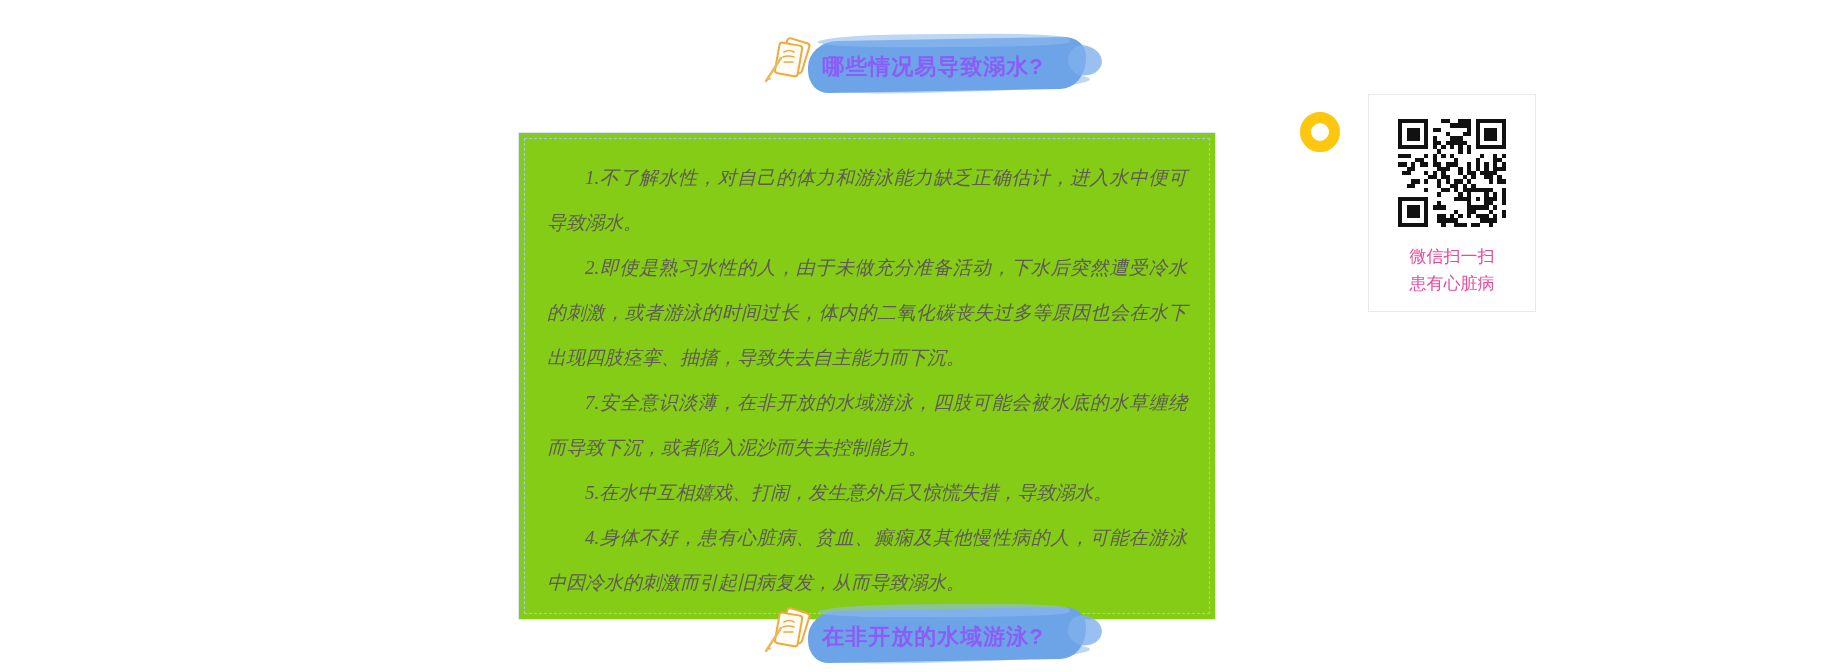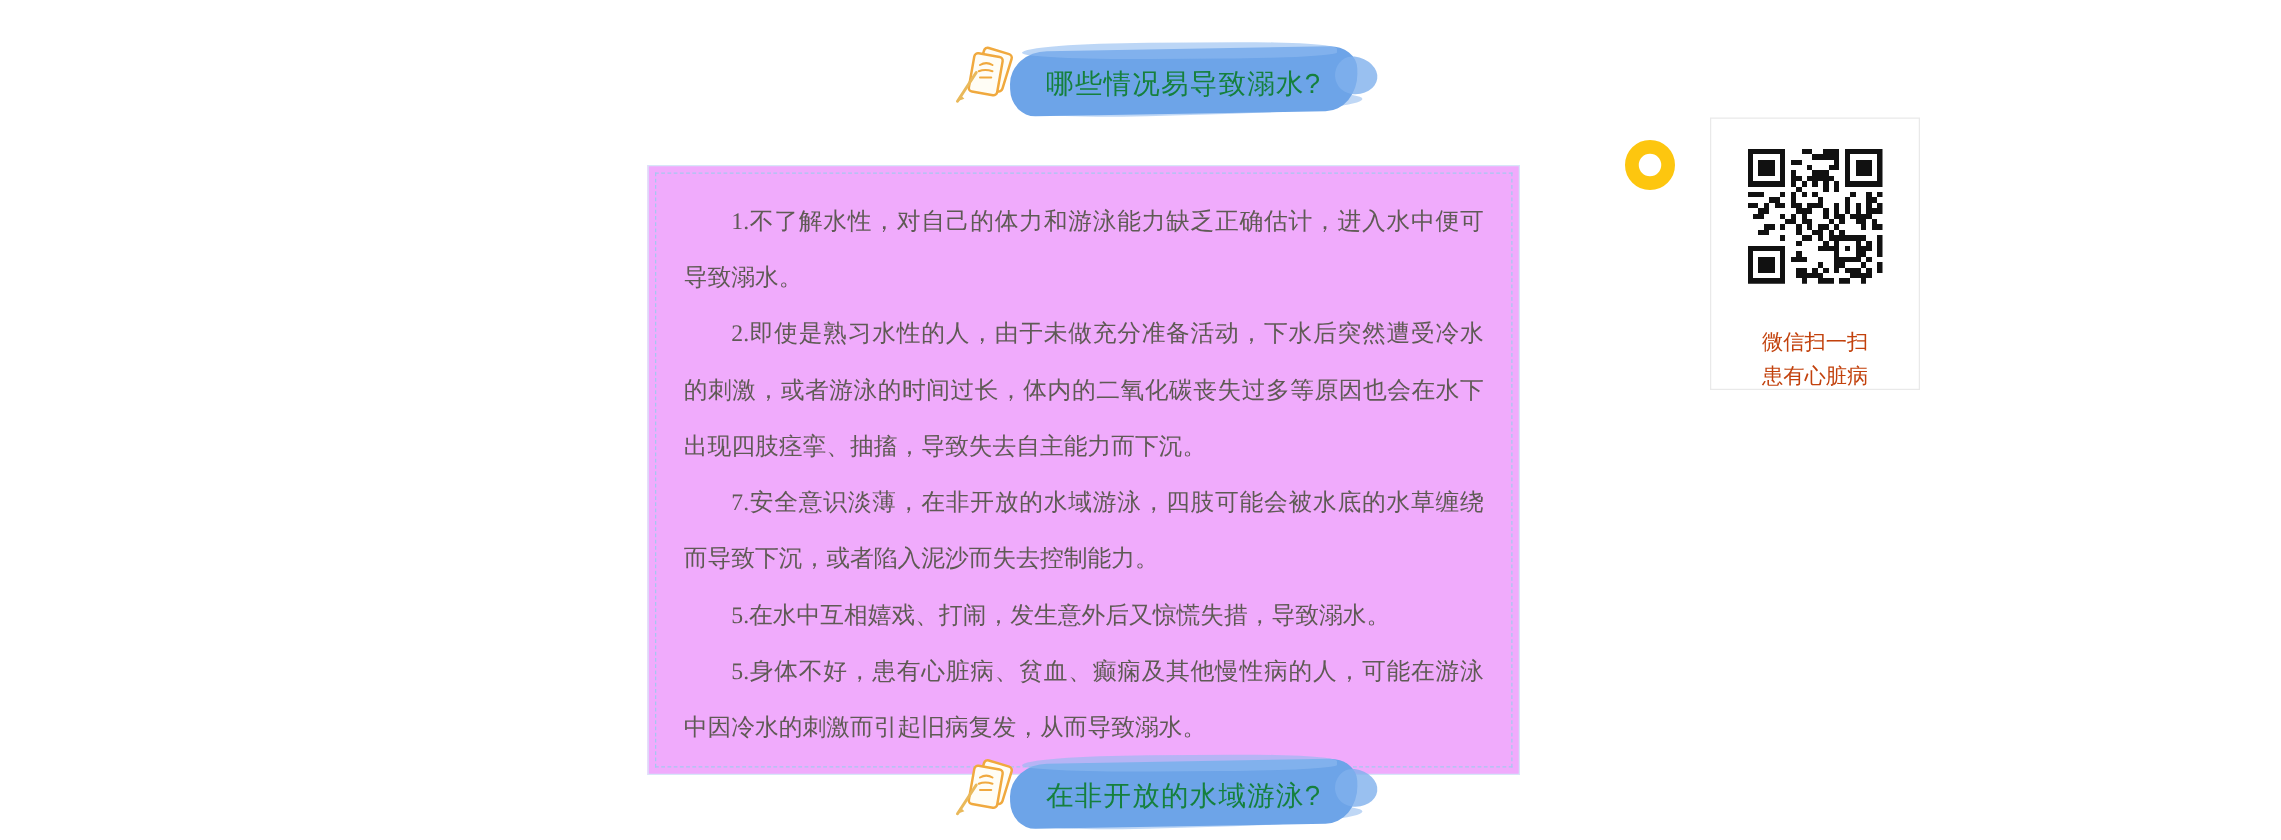--- a/index.html
+++ b/index.html
@@ -12,41 +12,41 @@
   .banner-bottom{left:762px;top:604px;}
   .brush-under{position:absolute;left:52px;top:40px;width:276px;height:18px;
         background:#a9c9f1;opacity:.75;border-radius:45%/60%;transform:rotate(-1.6deg);}
   .brush{position:absolute;left:46px;top:5px;width:278px;height:52px;background:#6da4e8;
         border-radius:30px 22px 26px 20px / 26px 18px 30px 22px;transform:rotate(-1deg);}
   .brush::before{content:"";position:absolute;left:10px;right:16px;top:-5px;height:13px;
         background:#8fbaf0;opacity:.6;border-radius:50% 40% 45% 50% / 70% 55% 40% 55%;
         transform:rotate(.6deg);}
   .brush::after{content:"";position:absolute;right:-16px;top:9px;width:34px;height:30px;
         background:#7fb0ec;opacity:.8;border-radius:40% 60% 55% 45%/50%;transform:rotate(9deg);}
-  .banner-text{position:absolute;left:46px;top:18px;width:278px;text-align:center;
-        color:#15803d;font-weight:normal;font-size:22px;letter-spacing:1px;z-index:2;}
+  .banner-text{position:absolute;left:32px;top:18px;width:278px;text-align:center;
+        color:#8b5cf6;font-weight:bold;font-size:22px;letter-spacing:1px;z-index:2;}
   .note-icon{position:absolute;left:0;top:2px;width:52px;height:50px;z-index:3;}
 
   
-  .content-box{position:absolute;left:518px;top:132px;width:698px;background:#f0abfc;
-        border:1px solid #d7e6f8;padding:5px;box-sizing:border-box;}
+  .content-box{position:absolute;left:518px;top:132px;width:698px;background:#84cc16;
+        border:1px solid #d7e6f8;padding:5px;box-sizing:border-box;font-style:italic;}
   .content-inner{border:1px dashed #a5c7f0;padding:16px 22px 8px;}
   .content-inner p{margin:0;text-indent:2em;text-align:justify;
         font-family:"Liberation Serif","DejaVu Serif",serif;
         font-size:19px;line-height:45px;color:#5f5a55;}
 
   
   .deco-ring{position:absolute;left:1300px;top:112px;width:18px;height:18px;background:#fff;
         border:11px solid #fdc60f;border-radius:50%;z-index:5;}
 
   
   .qr-panel{position:absolute;left:1368px;top:94px;width:168px;height:218px;background:#fff;
         border:1px solid #e9e9e9;box-sizing:border-box;text-align:center;}
   .qr-svg{width:108px;height:108px;margin-top:24px;shape-rendering:crispEdges;}
-  .qr-caption{margin-top:28px;font-size:17px;color:#c2410c;line-height:27px;}
+  .qr-caption{margin-top:12px;font-size:17px;color:#ec4899;line-height:27px;}
 </style>
 </head>
 <body>
 
 <div class="page">
 
   <div class="banner banner-top">
     <div class="brush-under"></div>
     <div class="brush"></div>
     <svg class="note-icon" viewBox="0 0 52 50">
@@ -62,21 +62,21 @@
     </svg>
     <div class="banner-text">哪些情况易导致溺水?</div>
   </div>
 
   <div class="content-box">
     <div class="content-inner">
       <p>1.不了解水性，对自己的体力和游泳能力缺乏正确估计，进入水中便可导致溺水。</p>
       <p>2.即使是熟习水性的人，由于未做充分准备活动，下水后突然遭受冷水的刺激，或者游泳的时间过长，体内的二氧化碳丧失过多等原因也会在水下出现四肢痉挛、抽搐，导致失去自主能力而下沉。</p>
       <p>7.安全意识淡薄，在非开放的水域游泳，四肢可能会被水底的水草缠绕而导致下沉，或者陷入泥沙而失去控制能力。</p>
       <p>5.在水中互相嬉戏、打闹，发生意外后又惊慌失措，导致溺水。</p>
-      <p>5.身体不好，患有心脏病、贫血、癫痫及其他慢性病的人，可能在游泳中因冷水的刺激而引起旧病复发，从而导致溺水。</p>
+      <p>4.身体不好，患有心脏病、贫血、癫痫及其他慢性病的人，可能在游泳中因冷水的刺激而引起旧病复发，从而导致溺水。</p>
     </div>
   </div>
 
   <div class="deco-ring"></div>
 
   <aside class="qr-panel">
     <svg id="qr" class="qr-svg" viewBox="0 0 25 25">
         <rect x="0" y="0" width="25" height="25" fill="#fff"></rect>
         <rect x="0" y="0" width="1" height="1" fill="#111"></rect>
         <rect x="1" y="0" width="1" height="1" fill="#111"></rect>

